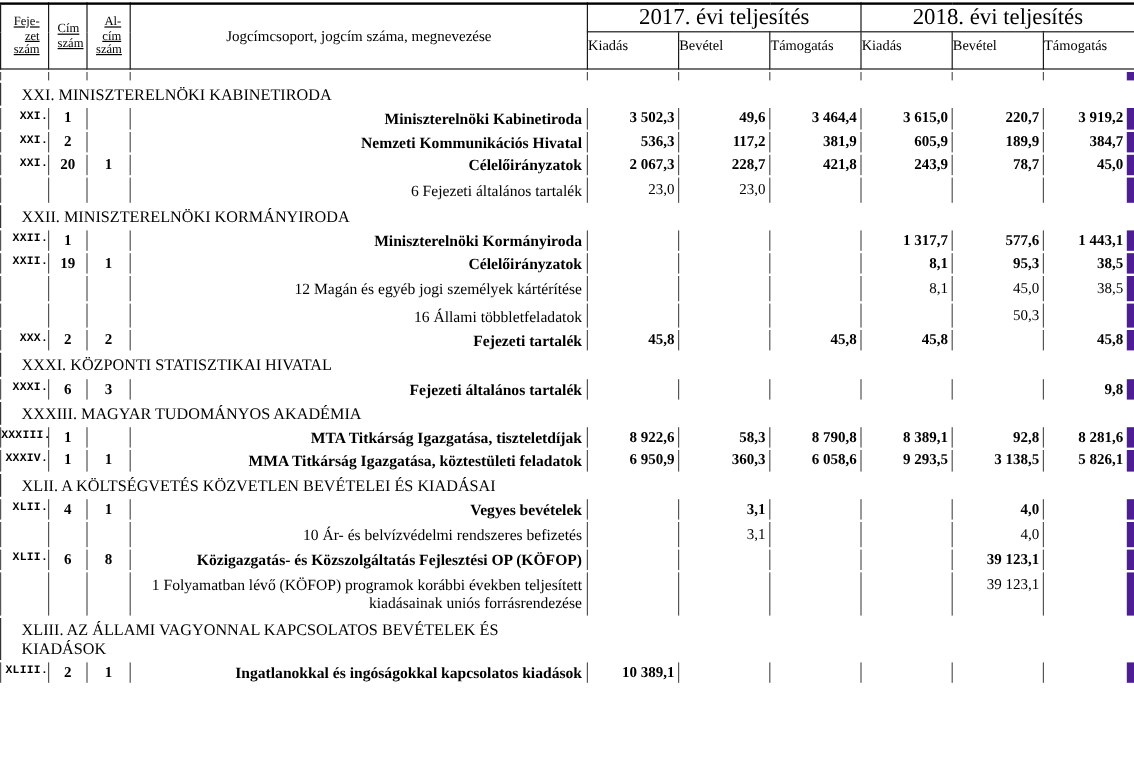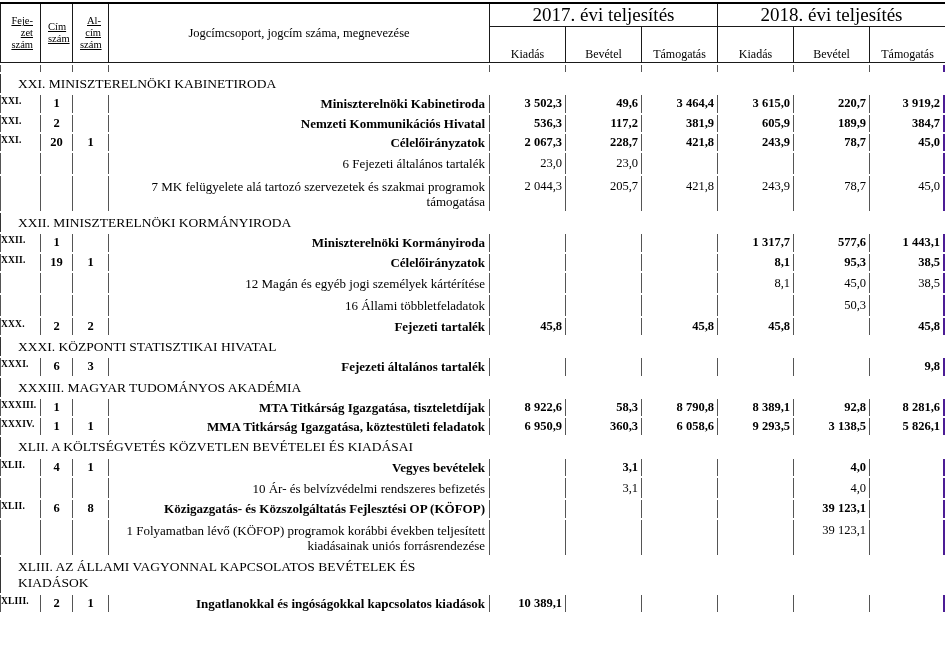--- a/index.html
+++ b/index.html
@@ -23,32 +23,32 @@
     font-weight:normal; background:#fff;
   }
   #header-table { border-top:2px solid #000; }
   th.small-head {
     font-size:10.5px; line-height:1.12; text-align:right; vertical-align:middle;
     padding:2px 7px;
     text-decoration:underline;
   }
   th.name-head { font-size:12.5px; text-align:center; vertical-align:middle; }
   th.year-head { font-size:19px; text-align:center; height:23px; vertical-align:middle; }
-  th.sub-head  { font-size:12px; text-align:center; vertical-align:top; padding-top:20px; height:31px; }
+  th.sub-head  { font-size:12px; text-align:left; vertical-align:top; padding-top:4px; height:31px; }
 
   
   #body-table { border-collapse:separate; border-spacing:0 2px; margin-top:0; }
   #body-table td { vertical-align:top; }
   #body-table td.tick { border-left:1px solid #555; }
-  #body-table td.tick-r { border-right:2px solid #4c1d95; }
+  #body-table td.tick-r { border-right:6px solid #4c1d95; }
 
   tr.row-item td { padding-top:1px; padding-bottom:1px; }
   tr.row-sub  td { padding-top:3px; padding-bottom:2px; }
 
-  td.fejezet-cell { text-align:left; font-size:9.5px; font-weight:bold; letter-spacing:0.2px; }
+  td.fejezet-cell { text-align:right; font-size:9.5px; font-weight:bold; letter-spacing:0.2px;font-family:Liberation Mono, monospace; }
   td.cim-cell, td.alcim-cell { text-align:center; font-size:12.5px; font-weight:bold; }
   td.name-cell { padding-left:8px; font-size:13px; line-height:1.18; padding-right:4px;text-align:right; }
   td.value-cell { text-align:right; padding-right:3px; font-size:12.5px; white-space:nowrap; }
 
   tr.row-item td.name-cell, tr.row-item td.value-cell { font-weight:bold; }
   tr.row-sub  td.name-cell, tr.row-sub  td.value-cell { font-weight:normal; }
 
   tr.row-section td {
     border-left:1px solid #333;
     font-size:13.5px; line-height:1.2;
@@ -168,32 +168,20 @@
           <td class="cim-cell tick"></td>
           <td class="alcim-cell tick"></td>
           <td class="name-cell tick">6 Fejezeti általános tartalék</td>
           <td class="value-cell tick">23,0</td>
           <td class="value-cell tick">23,0</td>
           <td class="value-cell tick"></td>
           <td class="value-cell tick"></td>
           <td class="value-cell tick"></td>
           <td class="value-cell tick tick-r"></td>
         </tr>
-        <tr class="row-sub">
-          <td class="fejezet-cell tick"></td>
-          <td class="cim-cell tick"></td>
-          <td class="alcim-cell tick"></td>
-          <td class="name-cell tick">7 MK felügyelete alá tartozó szervezetek és szakmai programok támogatása</td>
-          <td class="value-cell tick">2 044,3</td>
-          <td class="value-cell tick">205,7</td>
-          <td class="value-cell tick">421,8</td>
-          <td class="value-cell tick">243,9</td>
-          <td class="value-cell tick">78,7</td>
-          <td class="value-cell tick tick-r">45,0</td>
-        </tr>
         <tr class="row-section">
           <td colspan="10">
             <div>XXII. MINISZTERELNÖKI KORMÁNYIRODA</div>
           </td>
         </tr>
         <tr class="row-item">
           <td class="fejezet-cell tick">XXII.</td>
           <td class="cim-cell tick">1</td>
           <td class="alcim-cell tick"></td>
           <td class="name-cell tick">Miniszterelnöki Kormányiroda</td>

